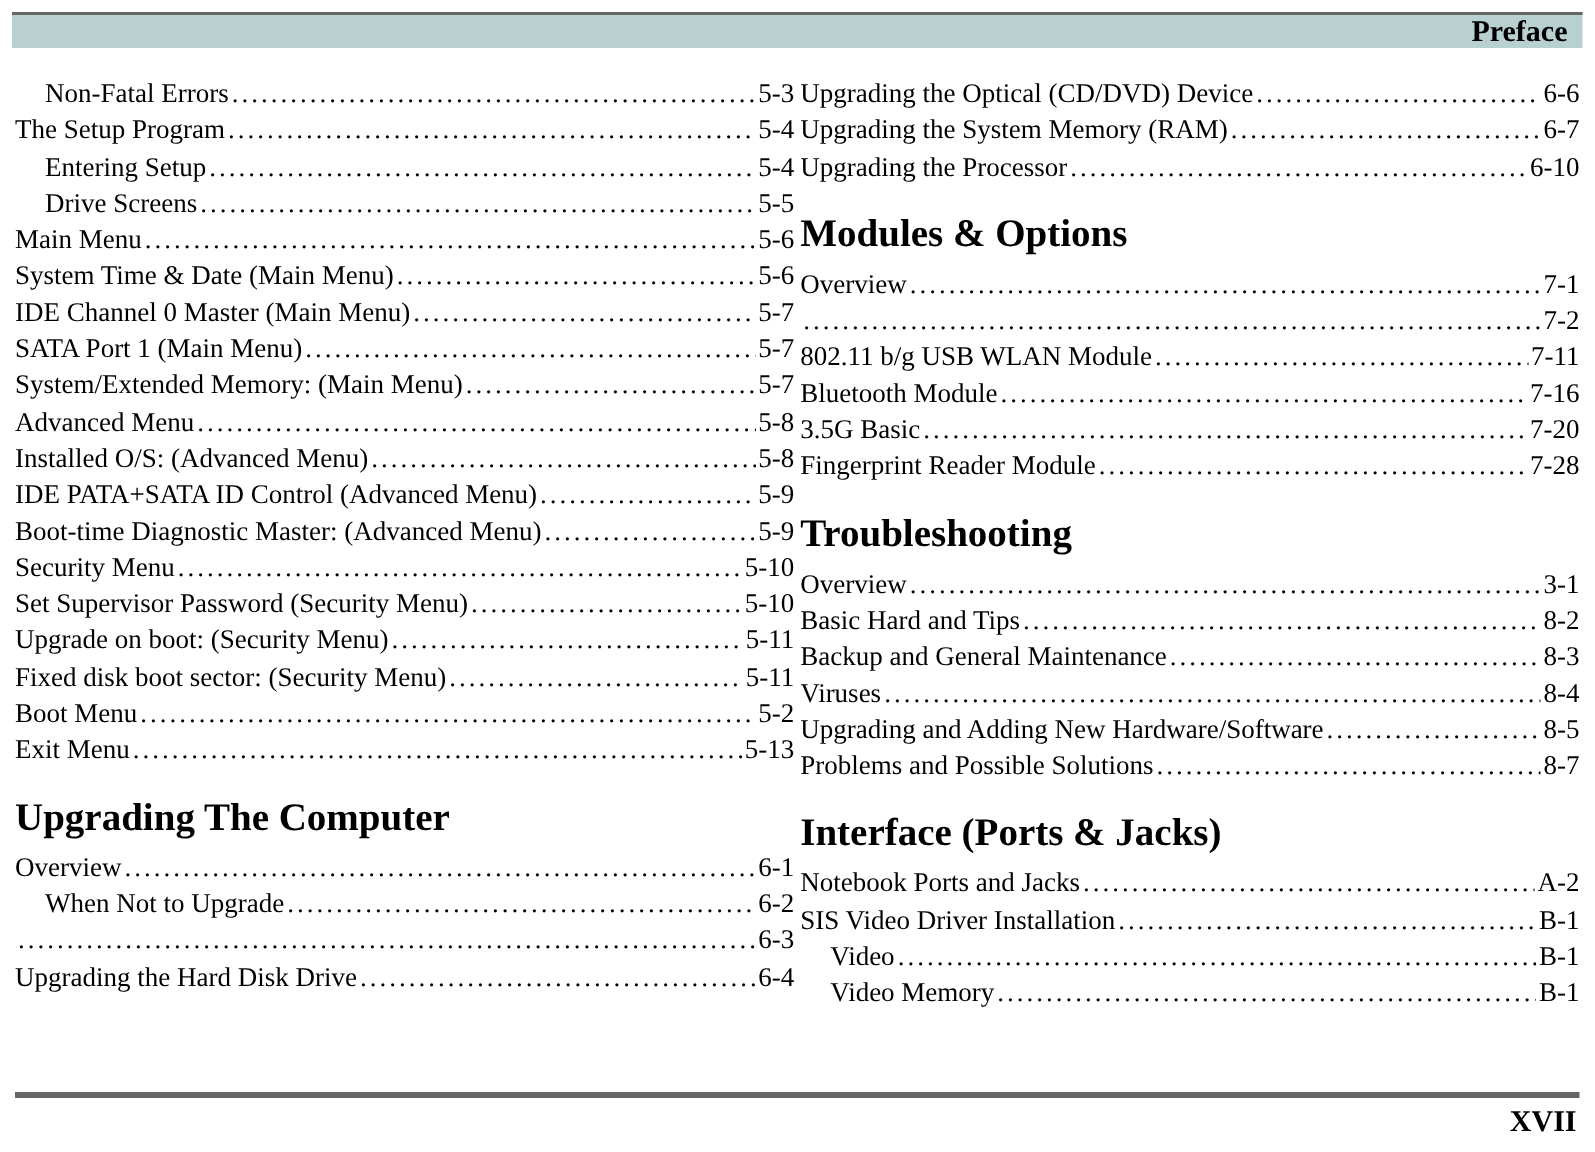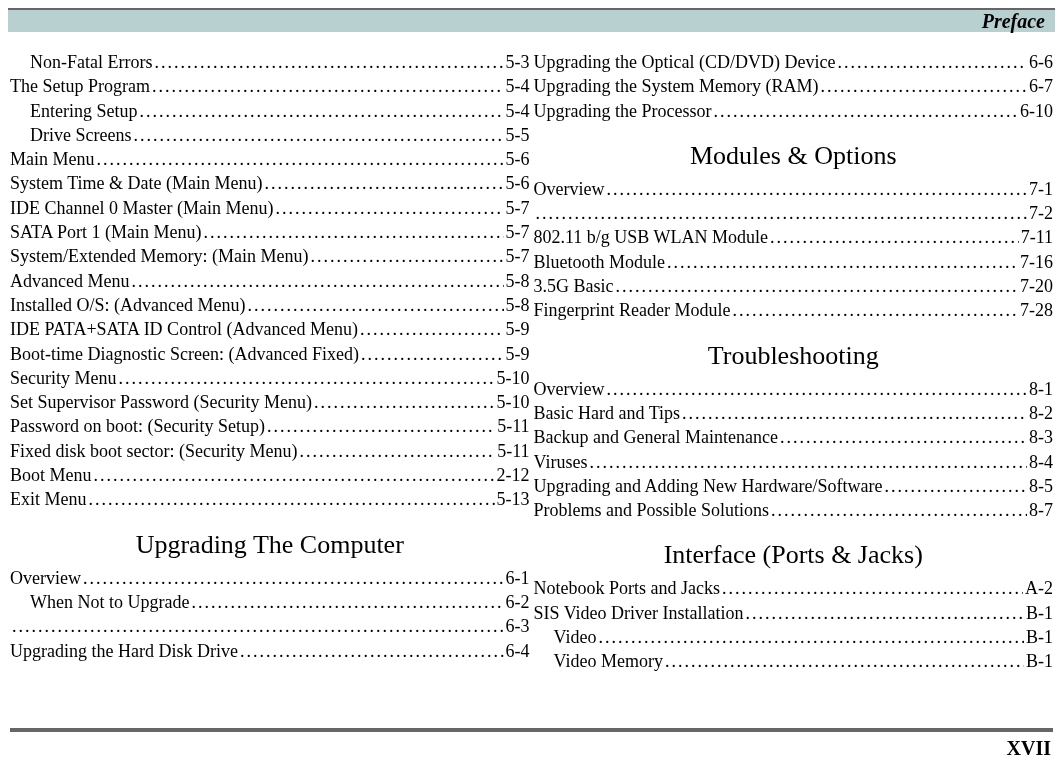--- a/index.html
+++ b/index.html
@@ -18,44 +18,42 @@
     
     .header-bar {
       background: #b8d0d0;
       height: 24px;
       display: flex;
       justify-content: flex-end;
       align-items: center;
       padding-right: 10px;
       margin: 8px 8px 0 8px;
       border-top: 2px solid #666;
-      font-style: italic;
     }
     
     .header-title {
       font-weight: bold;
       font-size: 20px;
       color: #000;
     }
     
     .content {
       display: flex;
       padding: 18px 10px 0 10px;
       gap: 4px;
-      text-align: center;
     }
     
     .column {
       flex: 1;
       min-width: 0;
     }
     
     .section-heading {
       font-size: 26px;
-      font-weight: normal;
+      font-weight: bold;
       margin-top: 18px;
       margin-bottom: 6px;
     }
     
     .toc-line {
       display: flex;
       align-items: baseline;
       font-size: 18px;
       line-height: 1.35;
       white-space: nowrap;
@@ -166,48 +164,48 @@
         <span class="toc-label">Installed O/S: (Advanced Menu) </span>
         <span class="toc-dots"></span>
         <span class="toc-page">5-8</span>
       </div>
       <div class="toc-line">
         <span class="toc-label">IDE PATA+SATA ID Control (Advanced Menu) </span>
         <span class="toc-dots"></span>
         <span class="toc-page">5-9</span>
       </div>
       <div class="toc-line">
-        <span class="toc-label">Boot-time Diagnostic Screen: (Advanced Fixed) </span>
+        <span class="toc-label">Boot-time Diagnostic Master: (Advanced Menu) </span>
         <span class="toc-dots"></span>
         <span class="toc-page">5-9</span>
       </div>
       <div class="toc-line">
         <span class="toc-label">Security Menu </span>
         <span class="toc-dots"></span>
         <span class="toc-page">5-10</span>
       </div>
       <div class="toc-line">
         <span class="toc-label">Set Supervisor Password (Security Menu) </span>
         <span class="toc-dots"></span>
         <span class="toc-page">5-10</span>
       </div>
       <div class="toc-line">
-        <span class="toc-label">Password on boot: (Security Setup) </span>
+        <span class="toc-label">Upgrade on boot: (Security Menu) </span>
         <span class="toc-dots"></span>
         <span class="toc-page">5-11</span>
       </div>
       <div class="toc-line">
         <span class="toc-label">Fixed disk boot sector: (Security Menu) </span>
         <span class="toc-dots"></span>
         <span class="toc-page">5-11</span>
       </div>
       <div class="toc-line">
         <span class="toc-label">Boot Menu </span>
         <span class="toc-dots"></span>
-        <span class="toc-page">2-12</span>
+        <span class="toc-page">5-2</span>
       </div>
       <div class="toc-line">
         <span class="toc-label">Exit Menu </span>
         <span class="toc-dots"></span>
         <span class="toc-page">5-13</span>
       </div>
       <div class="section-heading">Upgrading The Computer</div>
       <div class="toc-line">
         <span class="toc-label">Overview </span>
         <span class="toc-dots"></span>
@@ -271,21 +269,21 @@
       </div>
       <div class="toc-line">
         <span class="toc-label">Fingerprint Reader Module </span>
         <span class="toc-dots"></span>
         <span class="toc-page">7-28</span>
       </div>
       <div class="section-heading">Troubleshooting</div>
       <div class="toc-line">
         <span class="toc-label">Overview </span>
         <span class="toc-dots"></span>
-        <span class="toc-page">8-1</span>
+        <span class="toc-page">3-1</span>
       </div>
       <div class="toc-line">
         <span class="toc-label">Basic Hard and Tips </span>
         <span class="toc-dots"></span>
         <span class="toc-page">8-2</span>
       </div>
       <div class="toc-line">
         <span class="toc-label">Backup and General Maintenance </span>
         <span class="toc-dots"></span>
         <span class="toc-page">8-3</span>

